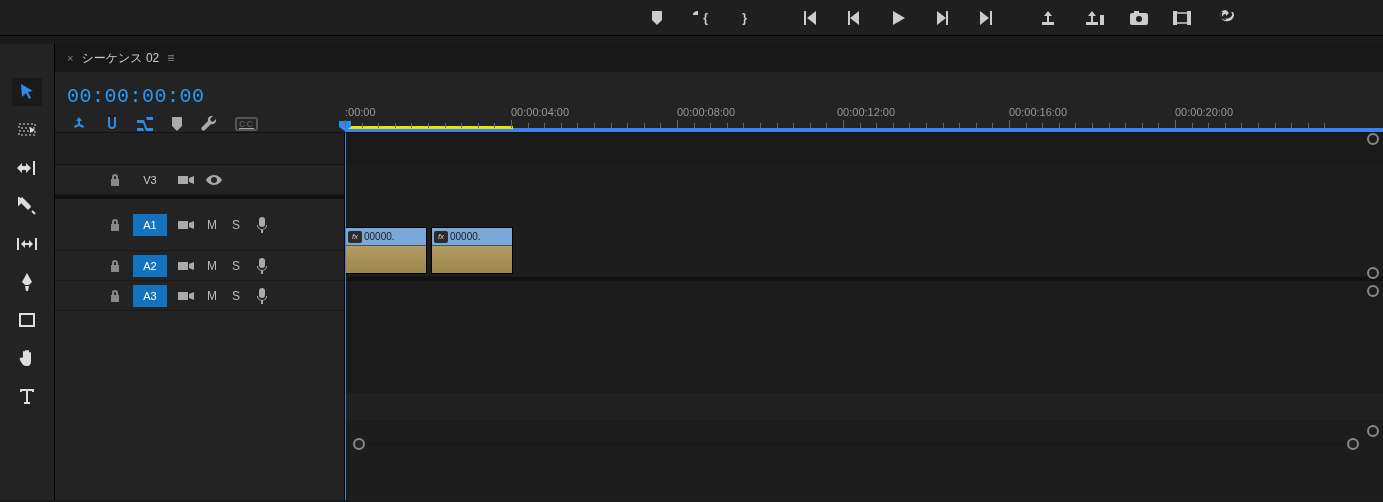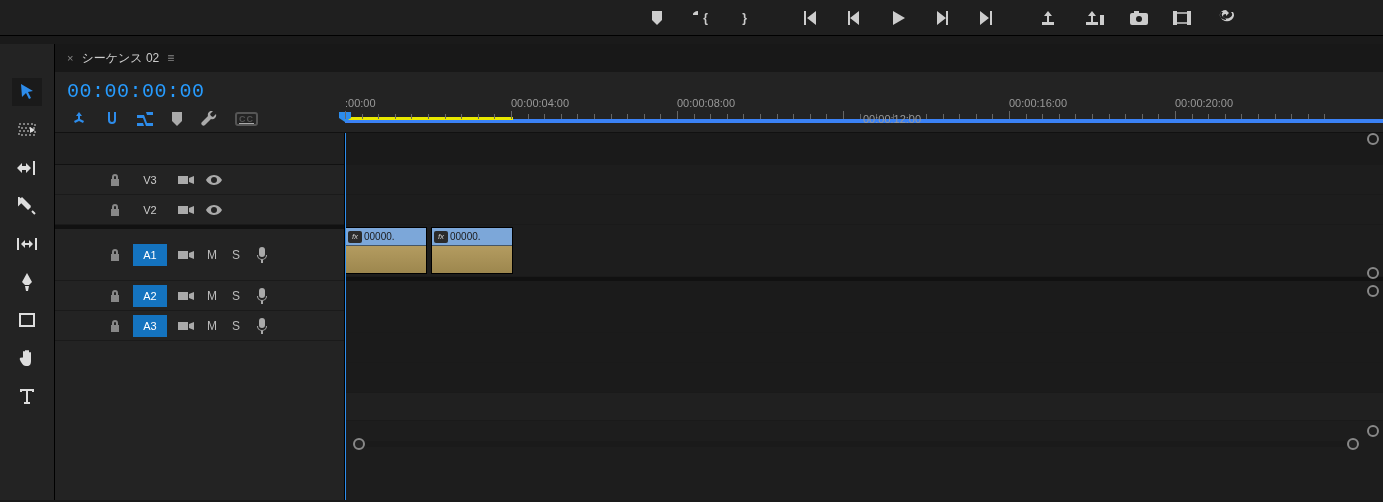--- a/index.html
+++ b/index.html
@@ -74,21 +74,21 @@
     background: #181818;
     color: #ccc;
     gap: 8px;
   }
   .panel-tab .close { cursor:pointer; color:#888; font-size:11px; }
   .panel-tab .menu { cursor:pointer; color:#888; font-size:12px; letter-spacing:-2px; }
   
   .tc-row {
     height: 60px;
     display: flex;
-    align-items: center;
+    align-items: flex-end;
   }
   .tc-left {
     width: 290px;
     padding-left: 12px;
     display: flex;
     flex-direction: column;
     gap: 8px;
   }
   .timecode {
     color: #279cff;
@@ -466,21 +466,21 @@
               <span style="left: 896.4px;"></span>
               <span style="left: 913px;"></span>
               <span style="left: 929.6px;"></span>
               <span style="left: 946.2px;"></span>
               <span style="left: 962.8px;"></span>
               <span style="left: 979.4px;"></span>
             </div>
         <span class="tick-label" style="left: 0px;">:00:00</span>
             <span class="tick-label" style="left: 166px;">00:00:04:00</span>
             <span class="tick-label" style="left: 332px;">00:00:08:00</span>
-            <span class="tick-label" style="left: 518px; margin-top: 16px;">00:00:12:00</span>
+            <span class="tick-label" style="left: 492px;">00:00:12:00</span>
             <span class="tick-label" style="left: 664px;">00:00:16:00</span>
             <span class="tick-label" style="left: 830px;">00:00:20:00</span>
           </div>
       </div>
     </div>
 
     <div class="tracks">
 
       <div class="track-headers">
         <div class="track-row" style="height:32px;border-bottom:1px solid #111;background:#202020;"></div>
@@ -498,39 +498,20 @@
                 <path d="M11 4l5-2v8l-5-2z"></path>
               </svg>
             </span>
           <span class="sm-ic">
               <svg width="16" height="10">
                 <path d="M8 0C4 0 1 3 0 5c1 2 4 5 8 5s7-3 8-5c-1-2-4-5-8-5zm0 8a3 3 0 1 1 0-6 3 3 0 0 1 0 6z"></path>
               </svg>
             </span>
         </div>
 
-        <div class="track-row">
-          <span class="lock">
-              <svg width="12" height="14">
-                <path d="M3 6V4a3 3 0 0 1 6 0v2h1v7H2V6zM5 6h2V4a1 1 0 0 0-2 0z"></path>
-              </svg>
-            </span>
-          <span class="trk-badge">V2</span>
-          <span class="sm-ic">
-              <svg width="16" height="12">
-                <rect x="0" y="2" width="10" height="8"></rect>
-                <path d="M11 4l5-2v8l-5-2z"></path>
-              </svg>
-            </span>
-          <span class="sm-ic">
-              <svg width="16" height="10">
-                <path d="M8 0C4 0 1 3 0 5c1 2 4 5 8 5s7-3 8-5c-1-2-4-5-8-5zm0 8a3 3 0 1 1 0-6 3 3 0 0 1 0 6z"></path>
-              </svg>
-            </span>
-        </div>
 
 
         <div style="height:4px;background:#111"></div>
 
         <div class="track-row tall">
           <span class="lock">
               <svg width="12" height="14">
                 <path d="M3 6V4a3 3 0 0 1 6 0v2h1v7H2V6zM5 6h2V4a1 1 0 0 0-2 0z"></path>
               </svg>
             </span>

